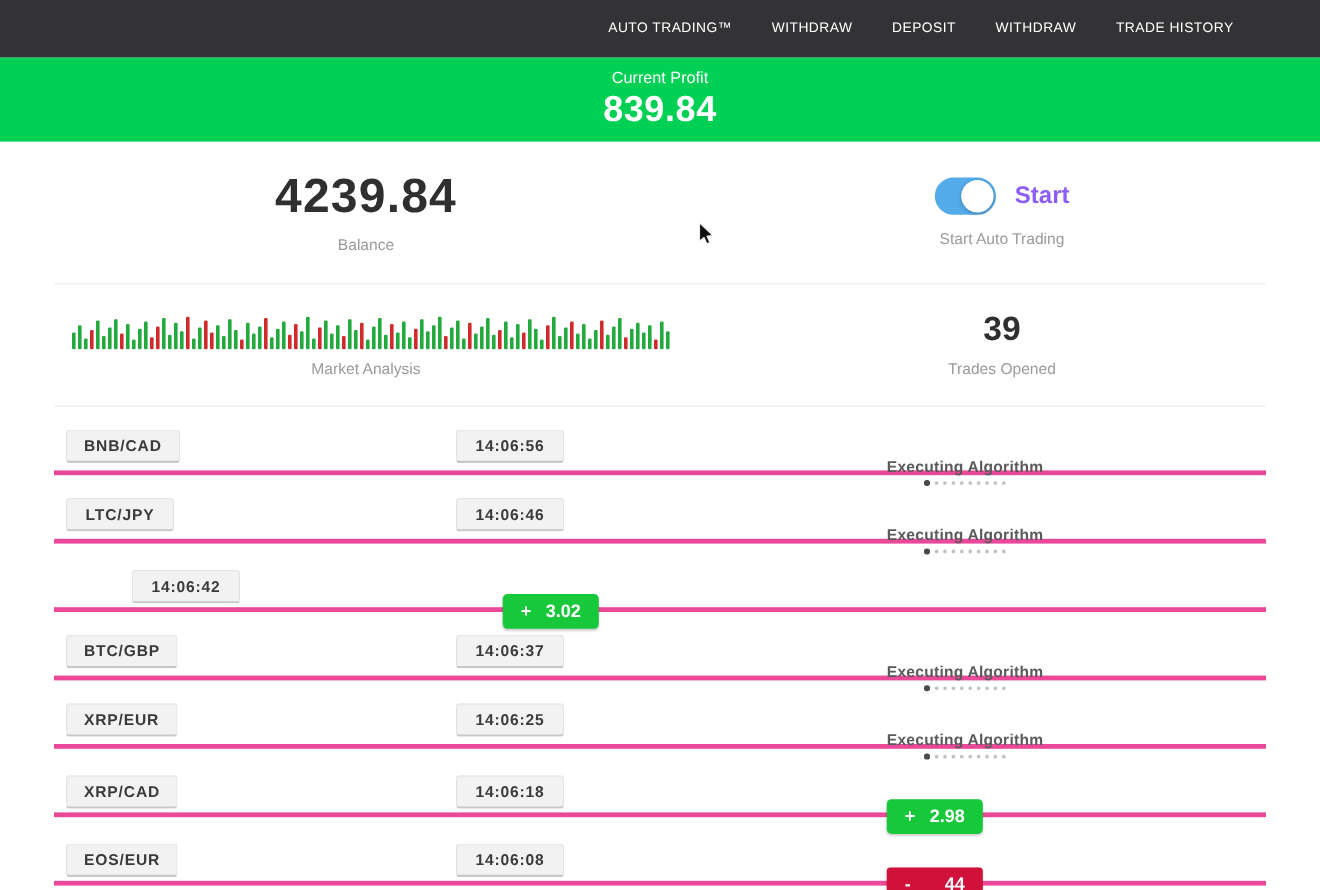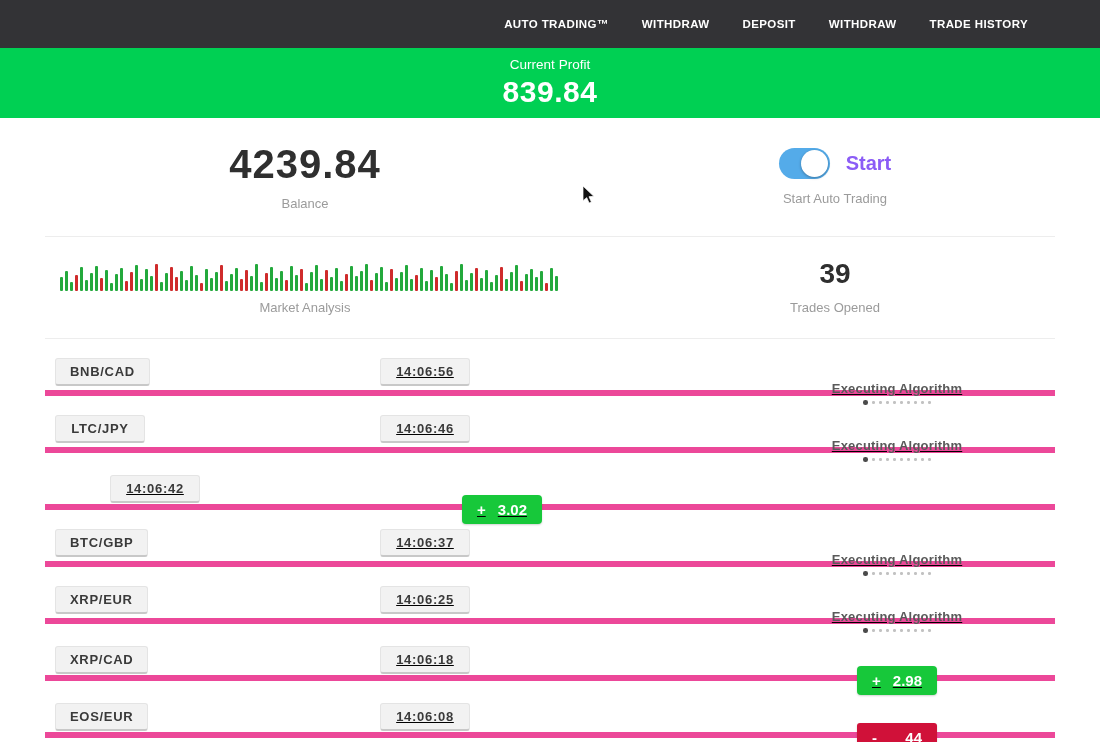--- a/index.html
+++ b/index.html
@@ -11,21 +11,21 @@
     -webkit-font-smoothing:antialiased;
   }
 
   
   .nav {
     height:48px; background:#333336;
     display:flex; align-items:center; justify-content:flex-end;
     gap:33px; padding-right:72px;
   }
   .nav-item {
-    color:#ffffff; font-weight:bold; font-size:11.5px;
+    color:#ffffff; font-weight:normal; font-size:11.5px;
     letter-spacing:0.4px; cursor:pointer; white-space:nowrap;
   }
 
   
   .banner {
     height:70px; background:#00d053; color:#ffffff;
     display:flex; flex-direction:column; align-items:center; justify-content:center;
   }
   .banner-label { font-size:13.5px; margin-bottom:3px; }
   .banner-value { font-size:30px; font-weight:bold; letter-spacing:0.5px; }
@@ -67,36 +67,36 @@
   .bar { width:3px; border-radius:1px; flex:0 0 auto; }
   .bar.g { background:#23a93c; }
   .bar.r { background:#cf2b2b; }
   .bars-label { font-size:13px; color:#9b9b9b; margin-top:9px; }
 
   .trades-count { font-size:28px; font-weight:bold; color:#2f2f2f; line-height:1; }
 
   
   .trow {
     display:grid; grid-template-columns:220px 320px 1fr;
-    align-items:center; height:57px; border-bottom:6px solid #ec4899;text-decoration:underline;
+    align-items:center; height:57px; border-bottom:4px solid #ec4899;
   }
   .chip {
     display:inline-block;
     background:#f2f2f2;
     border:1px solid #e4e4e4;
     border-bottom:2px solid #c8c8c8;
     border-radius:3px;
     padding:5px 14px;
     font-size:13px; font-weight:bold; color:#3a3a3a;
     letter-spacing:0.7px; cursor:pointer;
     min-width:90px; text-align:center;
   }
   .pair-cell { padding-left:10px; }
   .time-cell { display:flex; justify-content:center; }
-  .status-cell { display:flex; justify-content:center; padding-left:154px;margin-top:42px; }
+  .status-cell { display:flex; justify-content:flex-start; padding-left:154px;margin-top:42px; }
 
   .exec-wrap { display:flex; flex-direction:column; align-items:center; }
   .exec-label { font-size:13px; font-weight:bold; color:#5a5a5a; letter-spacing:0.2px; }
   .dots { display:flex; align-items:center; gap:4.5px; margin-top:4px; }
   .dot { width:2.5px; height:2.5px; border-radius:50%; background:#c2c2c2; }
   .dot.lead { width:4.5px; height:4.5px; background:#4a4a4a; }
 
   .badge {
     min-width:80px; display:flex; justify-content:space-between; align-items:center;
     padding:6px 15px; border-radius:4px;

